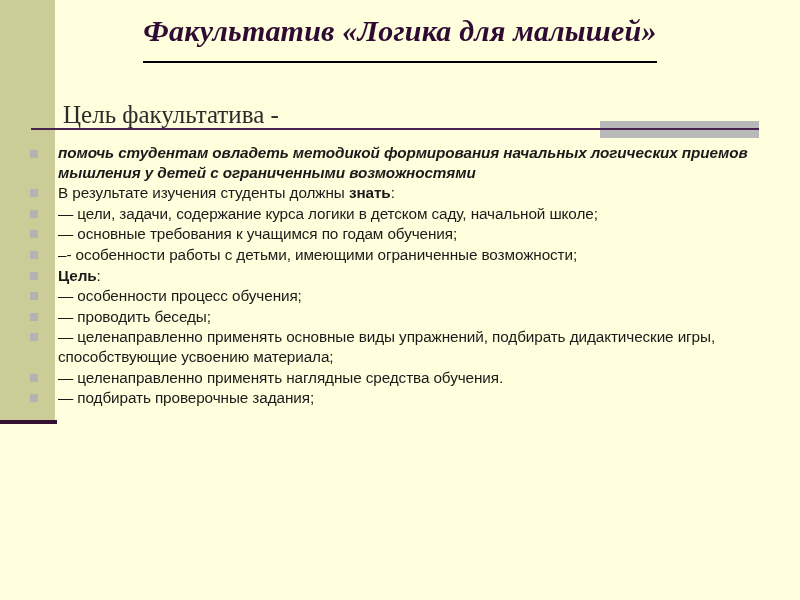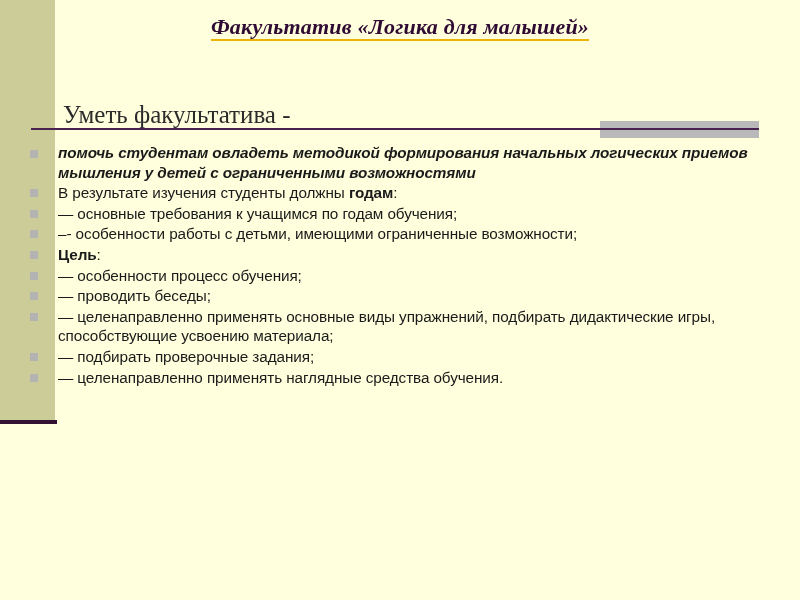--- a/index.html
+++ b/index.html
@@ -52,26 +52,26 @@
     width: 800px;
     text-align: center;
     z-index: 3;
   }
   .slide-title {
     display: inline-block;
     margin: 0;
     font-family: "Liberation Serif", "DejaVu Serif", serif;
     font-style: italic;
     font-weight: bold;
-    font-size: 22px;
+    font-size: 30px;
     line-height: 1.15;
     letter-spacing: 0.2px;
     color: #2F0B33;
-    border-bottom: 2px solid #eab308;
-    padding-bottom: 0;
+    border-bottom: 2px solid #000000;
+    padding-bottom: 12px;
     white-space: nowrap;
   }
 
   
   .section-head-wrap {
     position: absolute;
     left: 31px;
     top: 103px;
     width: 730px;
     height: 38px;
@@ -159,34 +159,38 @@
   <div class="side-strip"></div>
   <div class="side-strip-cap"></div>
 
   <div class="title-block">
     <h1 class="slide-title">Факультатив «Логика для малышей»</h1>
   </div>
 
   <div class="section-head-wrap">
     <div class="gray-plate"></div>
     <div class="head-rule"></div>
-    <h2 class="section-head">Уметь факультатива -</h2>
+    <h2 class="section-head">Цель факультатива -</h2>
   </div>
 
   <ul class="body-list">
     <li class="body-item is-italic">
       <span class="bullet-square"></span>
       <span class="item-text">помочь студентам овладеть методикой формирования начальных логических приемов мышления у детей с ограниченными возможностями</span>
     </li>
 
     <li class="body-item">
       <span class="bullet-square"></span>
-      <span class="item-text"><span>В результате изучения студенты должны </span><b>годам</b><span>:</span></span>
-    </li>
-
+      <span class="item-text"><span>В результате изучения студенты должны </span><b>знать</b><span>:</span></span>
+    </li>
+
+    <li class="body-item">
+      <span class="bullet-square"></span>
+      <span class="item-text">— цели, задачи, содержание курса логики в детском саду, начальной школе;</span>
+    </li>
 
     <li class="body-item">
       <span class="bullet-square"></span>
       <span class="item-text">— основные требования к учащимся по годам обучения;</span>
     </li>
 
     <li class="body-item">
       <span class="bullet-square"></span>
       <span class="item-text">–- особенности работы с детьми, имеющими ограниченные возможности;</span>
     </li>
@@ -208,22 +212,22 @@
       <span class="item-text">— проводить беседы;</span>
     </li>
 
     <li class="body-item">
       <span class="bullet-square"></span>
       <span class="item-text">— целенаправленно применять основные виды упражнений, подбирать дидактические игры, способствующие усвоению материала;</span>
     </li>
 
     <li class="body-item">
       <span class="bullet-square"></span>
+      <span class="item-text">— целенаправленно применять наглядные средства обучения.</span>
+    </li>
+
+    <li class="body-item">
+      <span class="bullet-square"></span>
       <span class="item-text">— подбирать проверочные задания;</span>
     </li>
-
-    <li class="body-item">
-      <span class="bullet-square"></span>
-      <span class="item-text">— целенаправленно применять наглядные средства обучения.</span>
-    </li>
   </ul>
 
 </div>
 
 </body></html>

